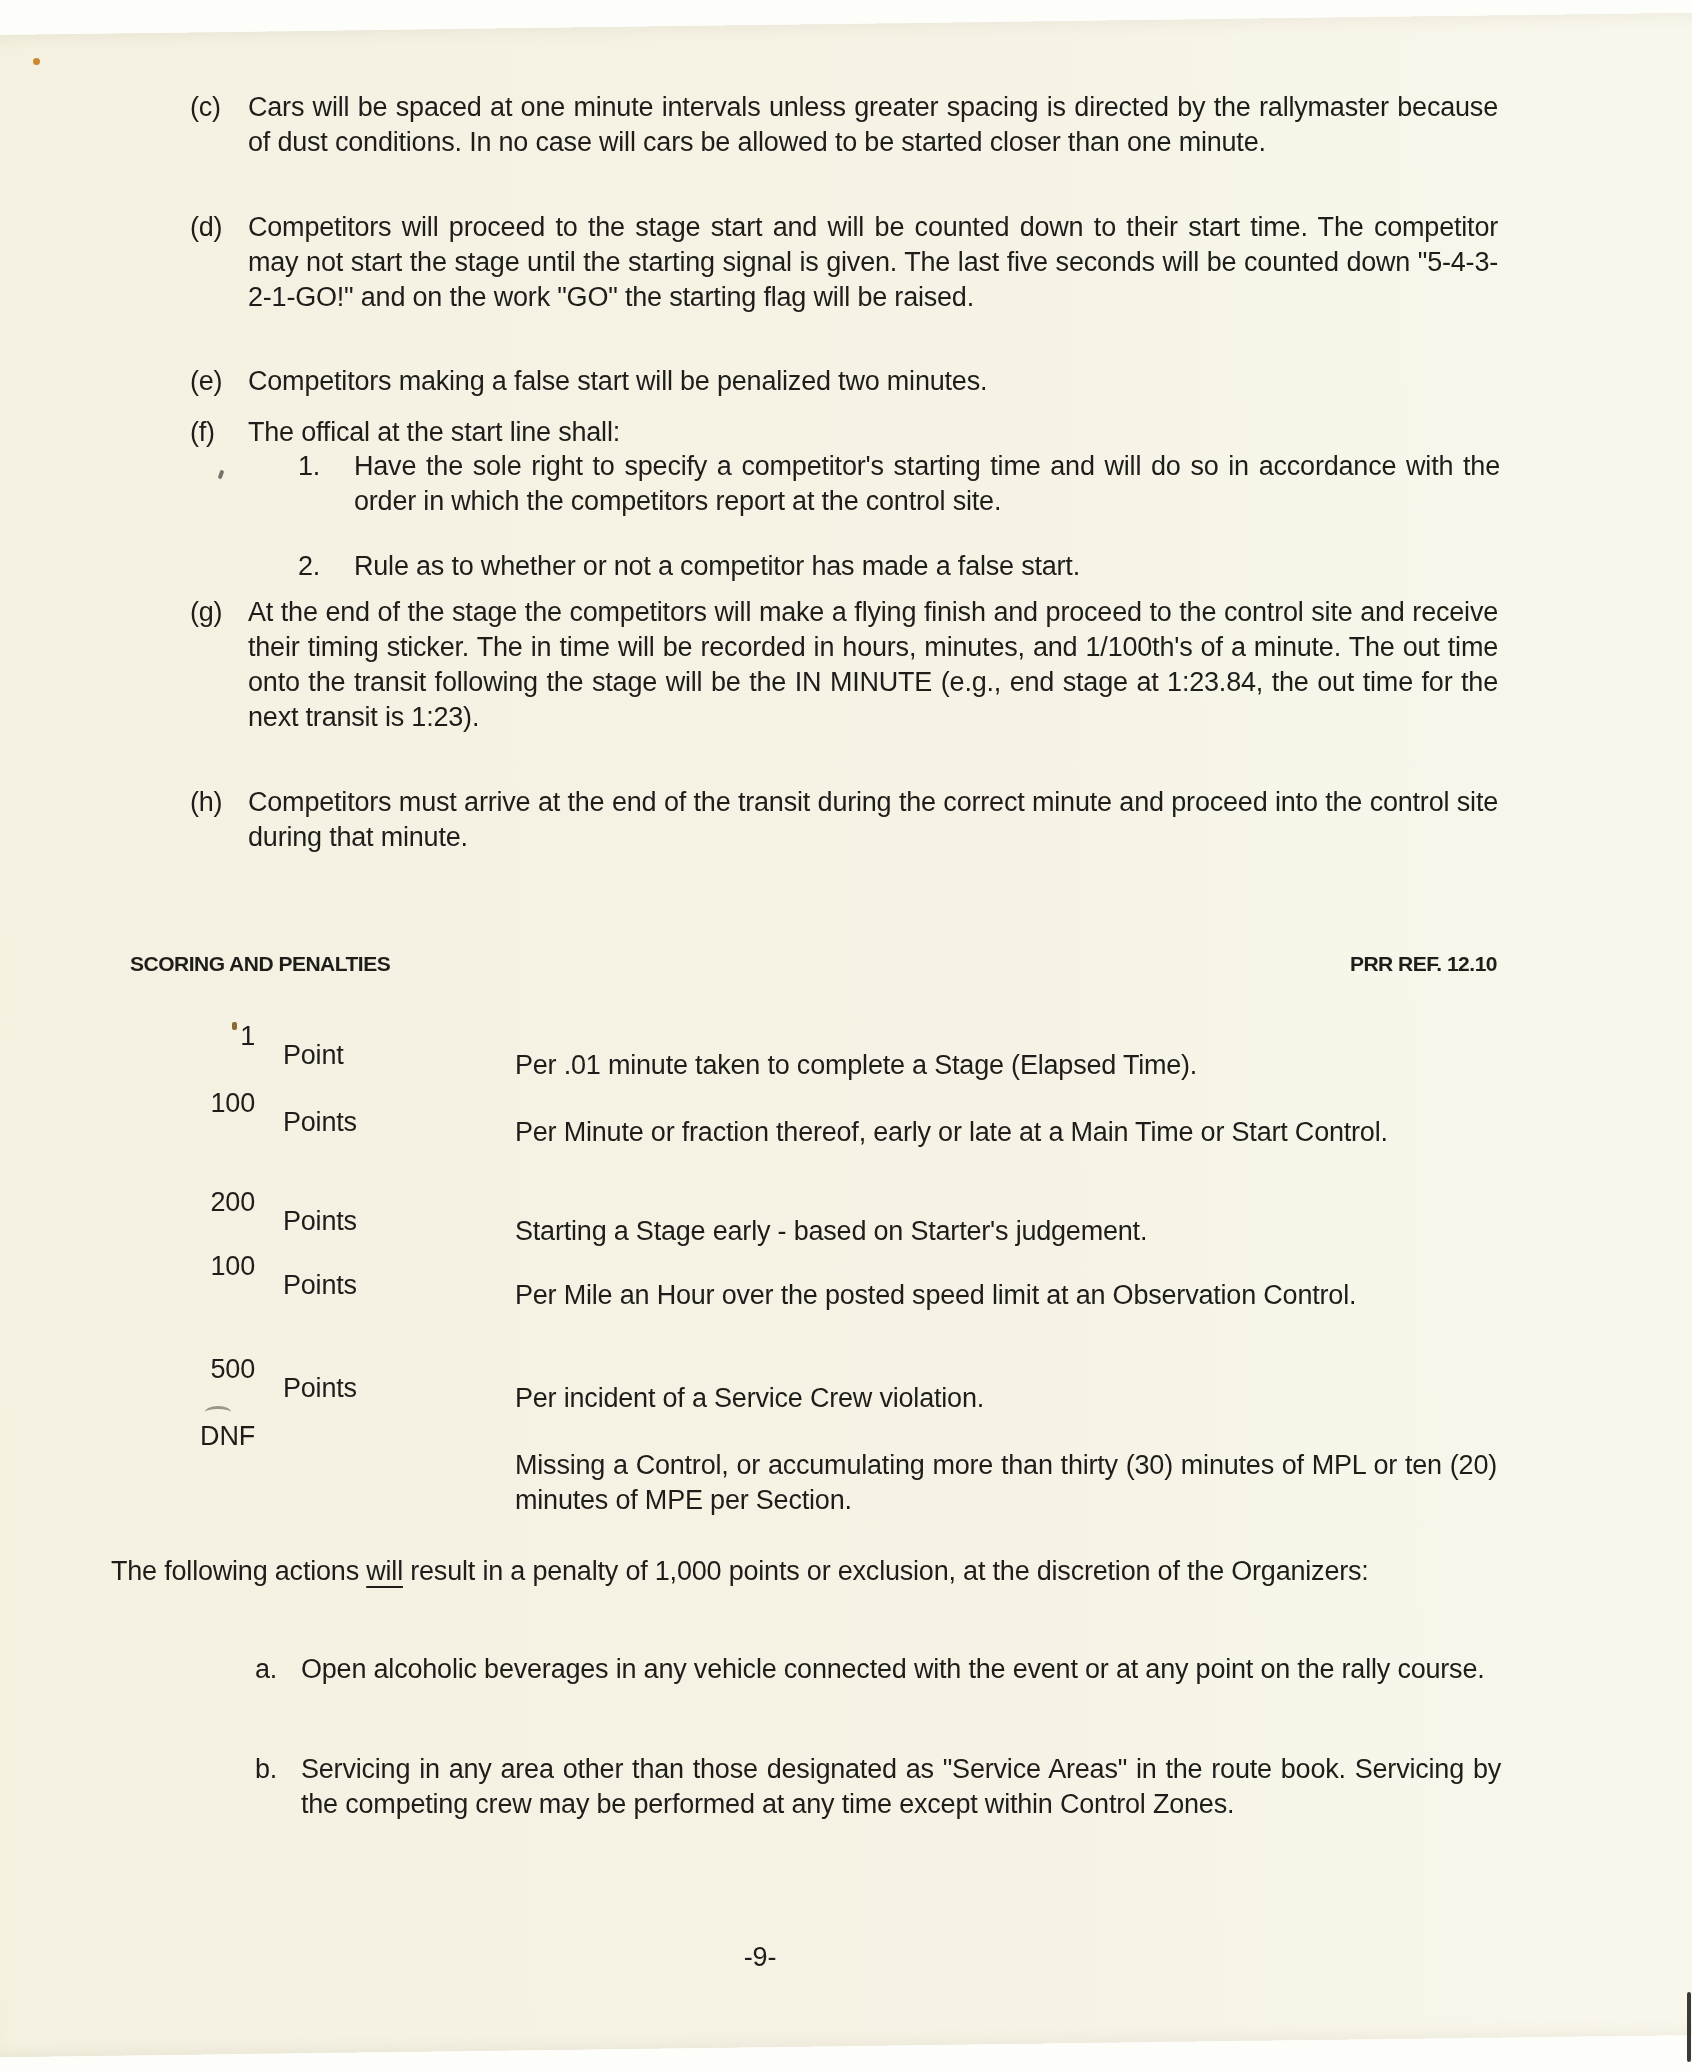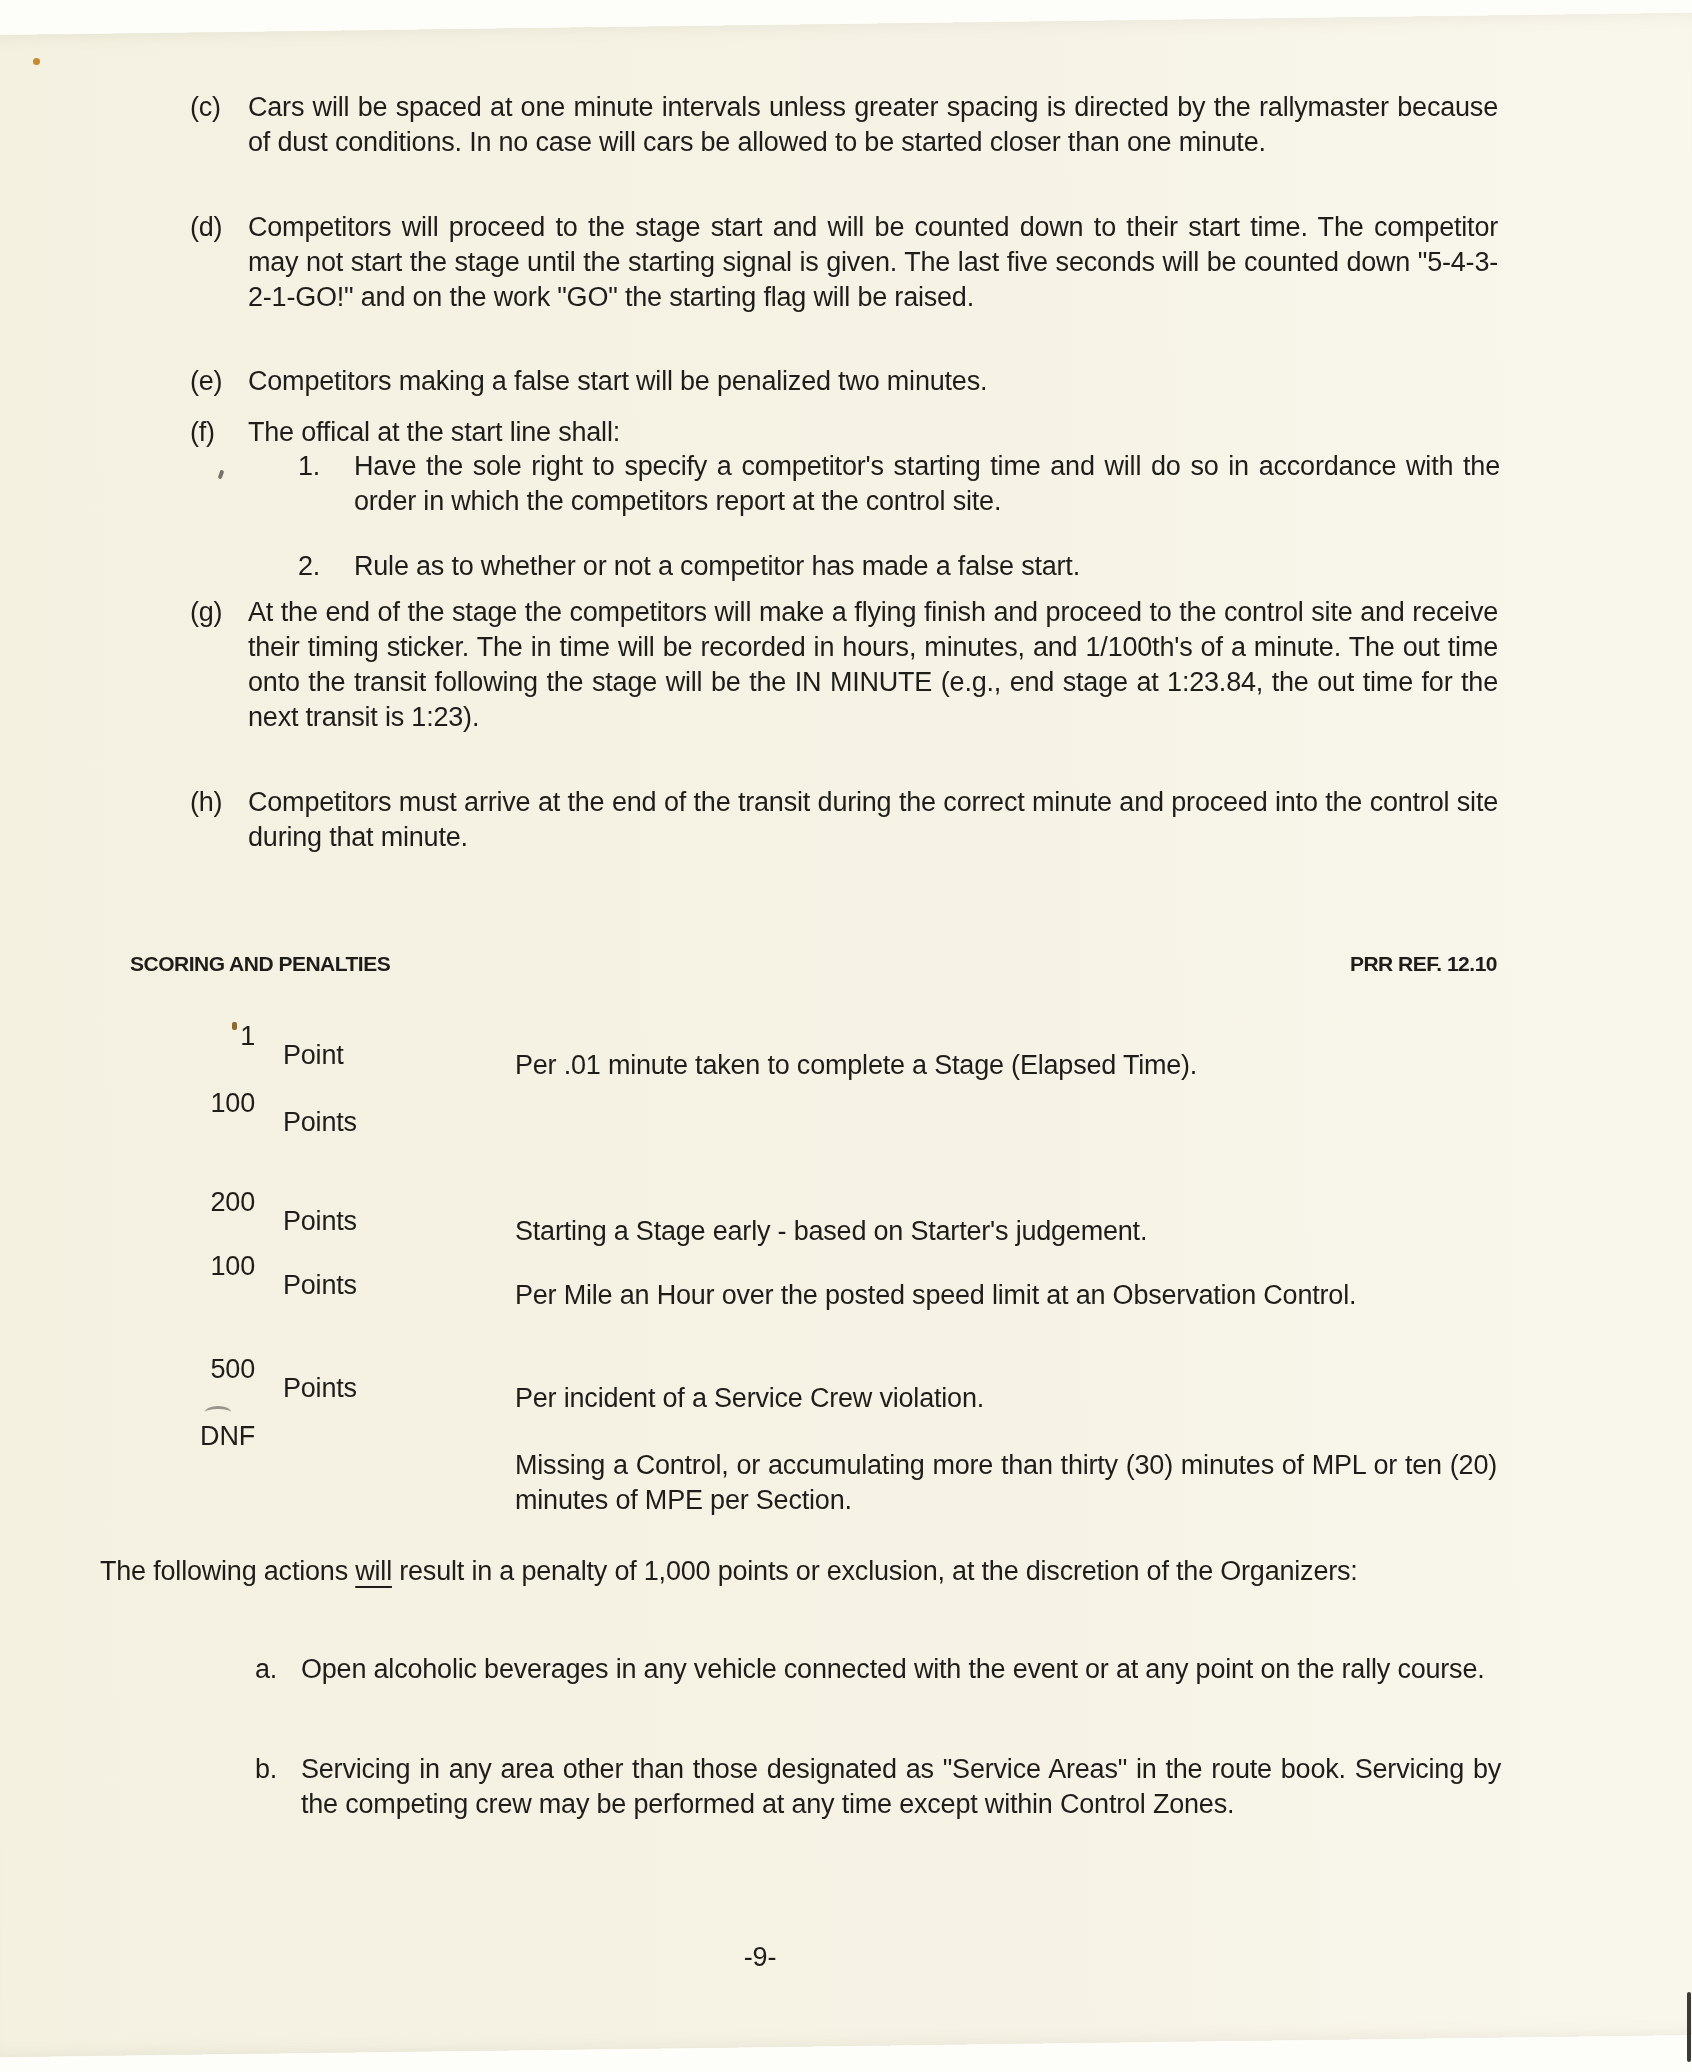--- a/index.html
+++ b/index.html
@@ -55,21 +55,21 @@
     display: flex; justify-content: space-between;
     font-weight: bold; font-size: 21px; line-height: 36px; letter-spacing: -0.5px;
   }
 
   .score-row { position: absolute; left: 150px; width: 1350px; display: flex; }
   .score-row .num  { flex: none; width: 105px; text-align: right; }
   .score-row .unit { flex: none; width: 110px; margin-left: 28px; margin-top: 19px; }
   .score-row .desc { flex: none; width: 982px; margin-left: 122px; text-align: justify; margin-top: 29px; }
   .score-row.dnf .num { text-align: right; }
 
-  .intro { position: absolute; left: 100px; width: 1390px; text-align: justify; }
+  .intro { position: absolute; left: 111px; width: 1390px; text-align: justify; }
   .intro .u { text-decoration: underline; text-underline-offset: 6px; }
 
   .ab-item { position: absolute; left: 255px; width: 1246px; display: flex; }
   .ab-item .lbl { flex: none; width: 46px; }
   .ab-item .txt { flex: none; width: 1200px; text-align: justify; }
 
   .page-num { position: absolute; left: 690px; top: 1940px; width: 140px; text-align: center; }
 </style>
 </head>
 <body>
@@ -131,20 +131,21 @@
 
     <div class="score-row" style="top:1019px">
       <span class="num">1</span>
       <span class="unit">Point</span>
       <p class="desc">Per .01 minute taken to complete a Stage (Elapsed Time).</p>
     </div>
 
     <div class="score-row" style="top:1086px">
       <span class="num">100</span>
       <span class="unit">Points</span>
+      <p class="desc">Per Minute or fraction thereof, early or late at a Main Time or Start Control.</p>
     </div>
 
     <div class="score-row" style="top:1185px">
       <span class="num">200</span>
       <span class="unit">Points</span>
       <p class="desc">Starting a Stage early - based on Starter's judgement.</p>
     </div>
 
     <div class="score-row" style="top:1249px">
       <span class="num">100</span>

